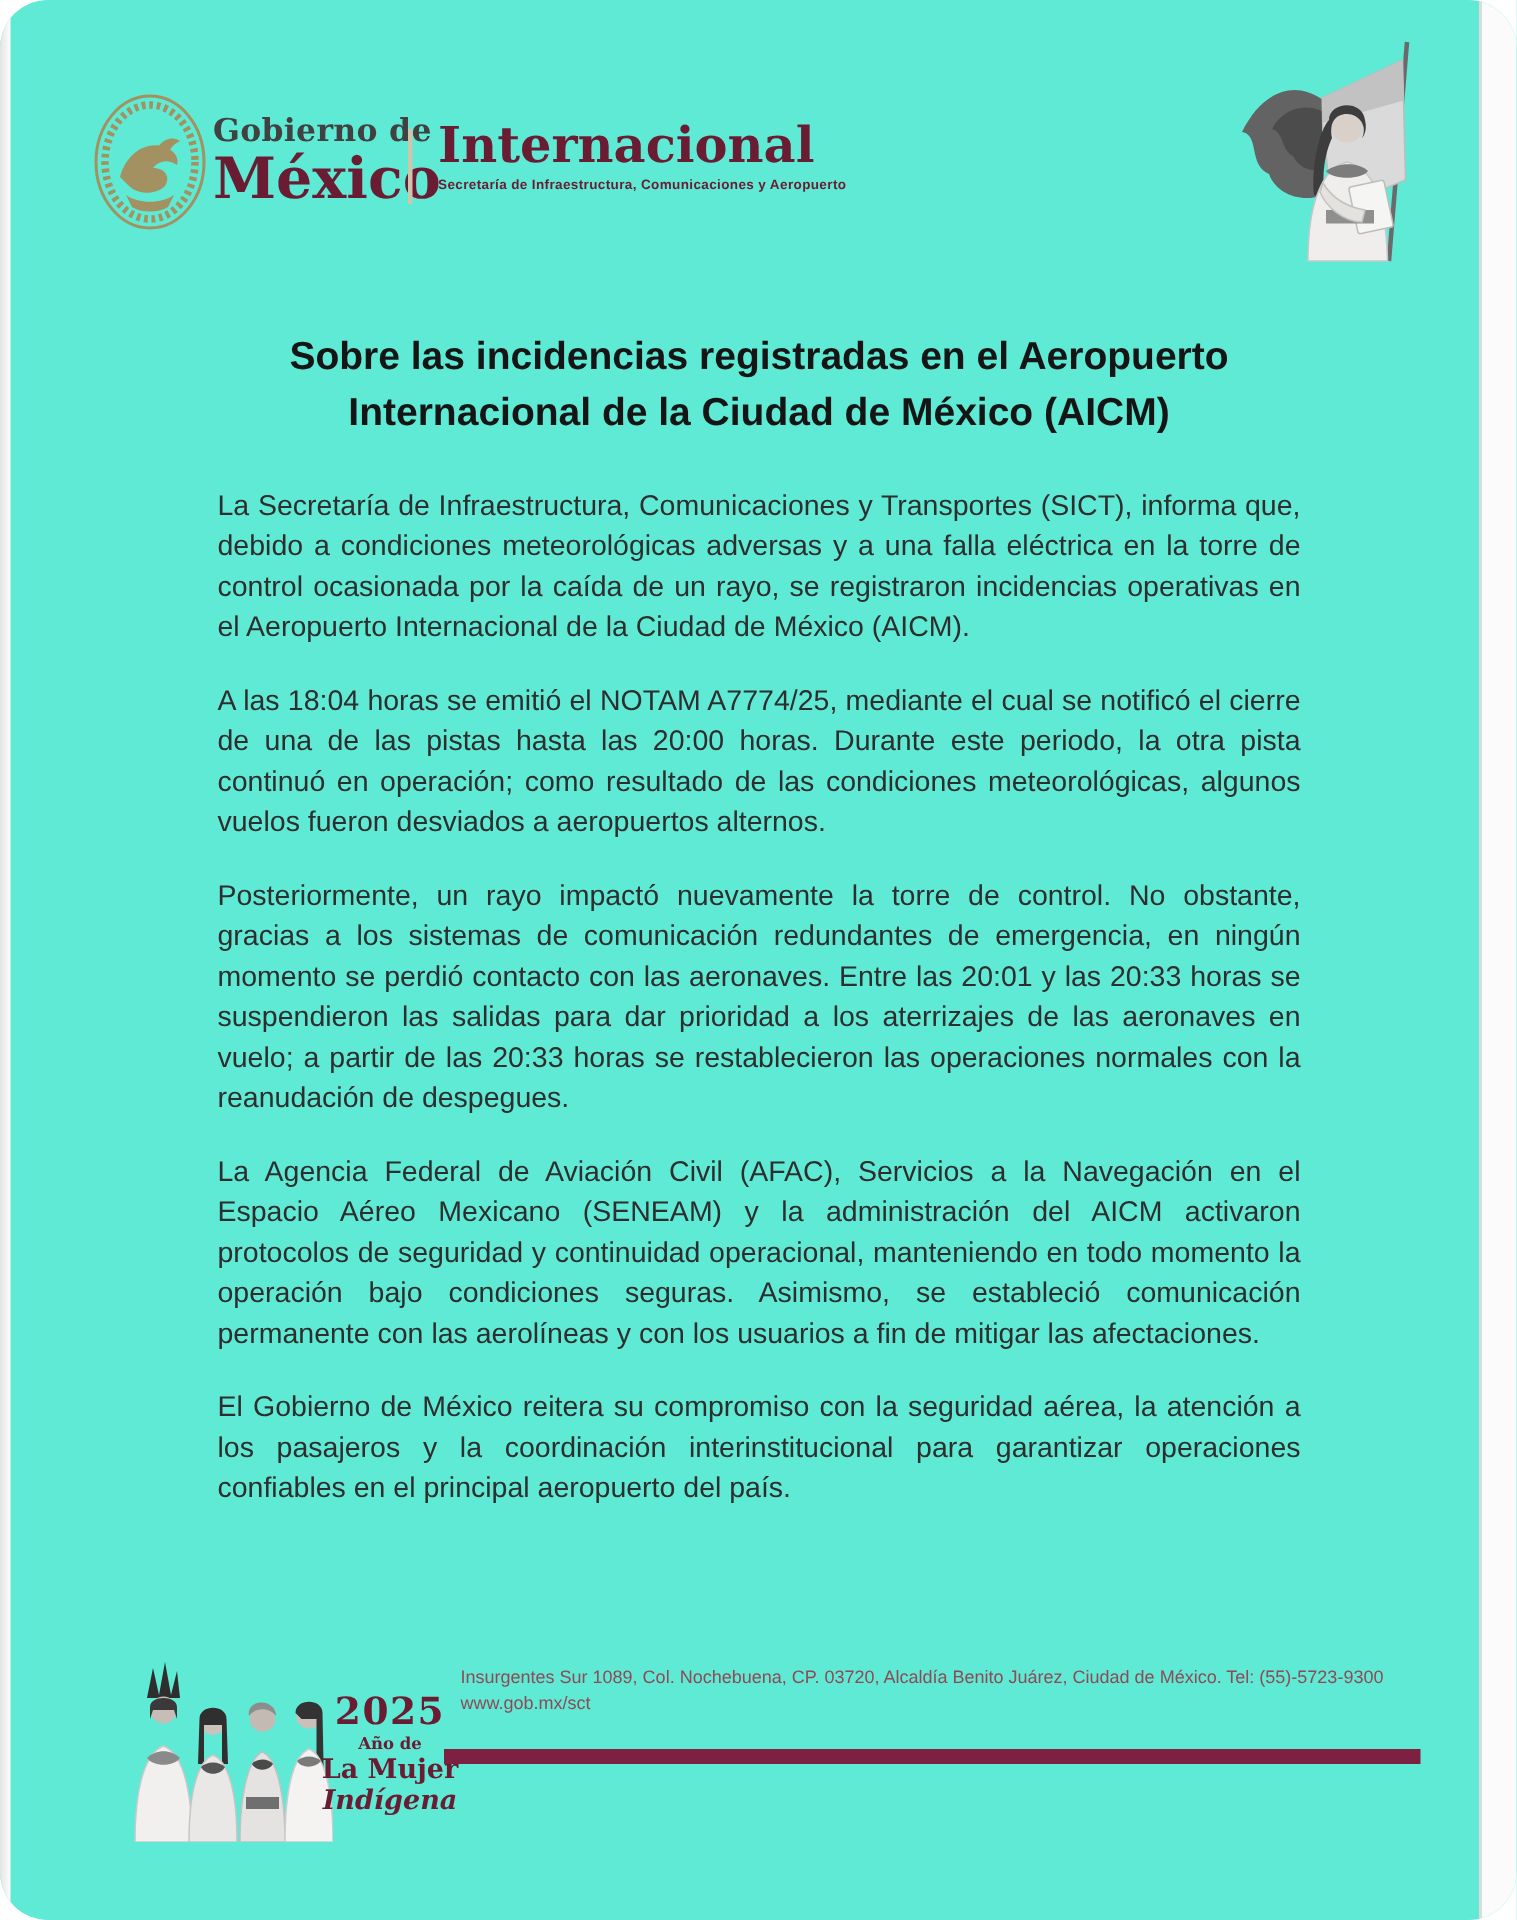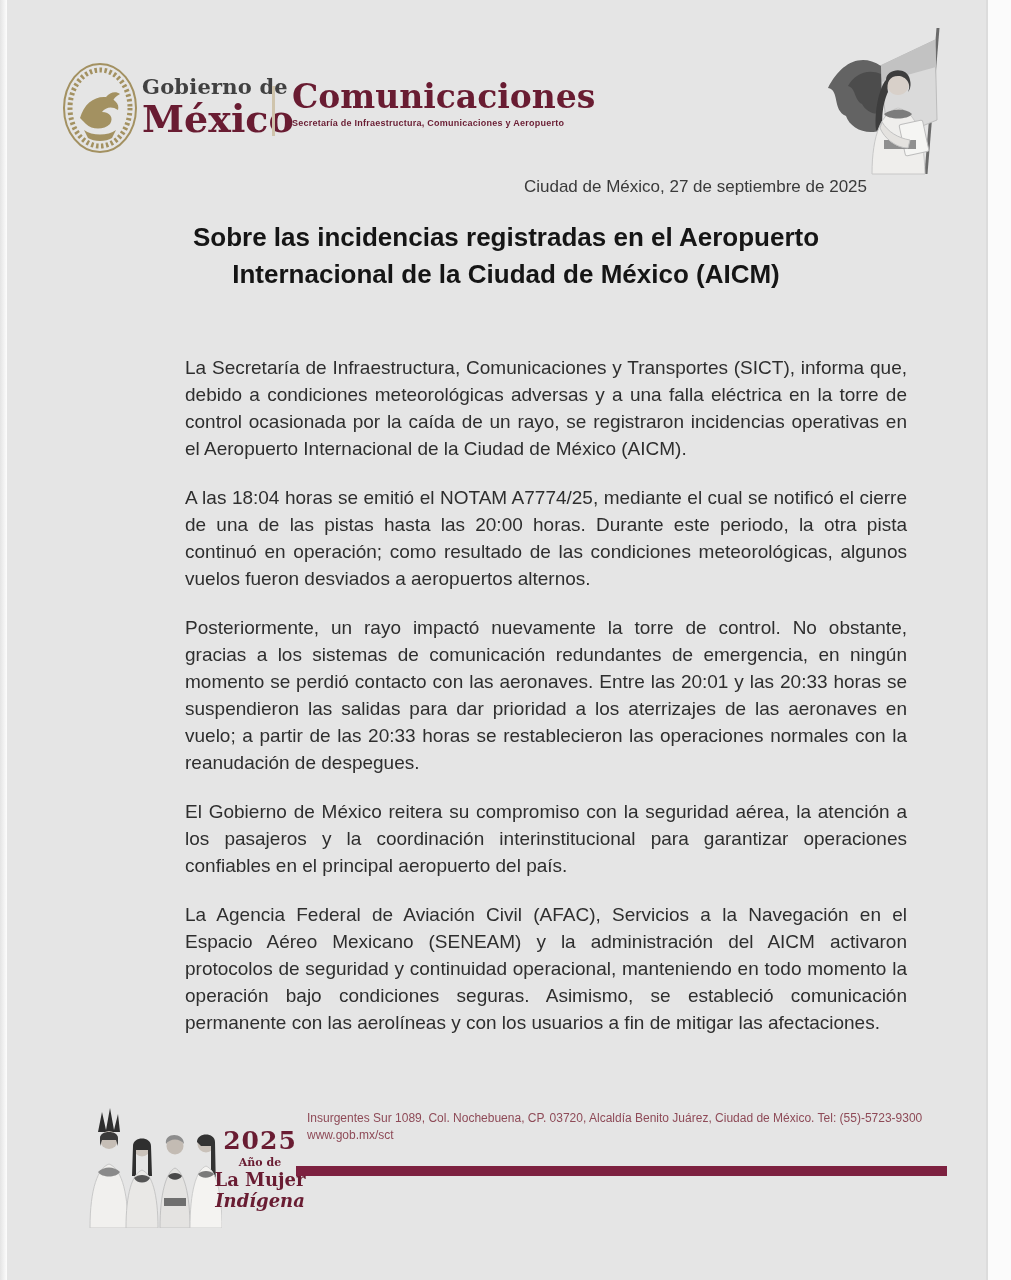--- a/index.html
+++ b/index.html
@@ -1,18 +1,18 @@
 <!DOCTYPE html>
 <html><head>
 <meta charset="utf-8">
 <style>
   html,body{margin:0;padding:0;background:#fff;}
   .page{
-    position:relative;width:1011px;height:1280px;background:#e5e5e5;
-    font-family:"Liberation Sans",sans-serif;color:#2e2e2e;overflow:hidden;
+    position:relative;width:1011px;height:1280px;background:#5eead4;
+    font-family:"Liberation Sans",sans-serif;color:#2e2e2e;overflow:hidden;border-radius:32px;
   }
   .photo-edge-left{position:absolute;left:0;top:0;width:7px;height:100%;
     background:linear-gradient(90deg,#e4e4e4,#fdfdfd);}
   .photo-edge-right{position:absolute;left:986px;top:0;width:2px;height:100%;background:#dcdcdc;}
   .photo-edge-right-pane{position:absolute;left:988px;top:0;width:23px;height:100%;background:#fbfbfb;}
 
   
   .seal{position:absolute;left:60px;top:60px;}
   .gov-block{position:absolute;left:142px;top:76px;line-height:1;}
   .gov-line1{font-family:"DejaVu Serif",serif;font-weight:bold;font-size:21px;color:#414141;letter-spacing:.2px;}
@@ -23,21 +23,21 @@
   .dept-sub{font-size:9px;font-weight:bold;color:#691c32;margin-top:6px;letter-spacing:.25px;}
   .flag-illustration{position:absolute;left:818px;top:22px;}
 
   
   .dateline{position:absolute;top:177px;left:145px;width:722px;text-align:right;
     font-size:17px;color:#3a3a3a;}
   .doc-title{position:absolute;top:219px;left:145px;width:722px;text-align:center;
     font-size:26px;line-height:37px;font-weight:bold;color:#151515;}
 
   
-  .body-text{position:absolute;top:354px;left:145px;width:722px;margin-left:40px;}
+  .body-text{position:absolute;top:324px;left:145px;width:722px;}
   .body-text p{margin:0 0 22px 0;font-size:19px;line-height:27px;color:#2e2e2e;
     text-align:justify;}
 
   
   .women-illustration{position:absolute;left:76px;top:1106px;}
   .year-block{position:absolute;left:206px;top:1128px;width:108px;text-align:center;
     color:#691c32;font-family:"DejaVu Serif",serif;line-height:1;}
   .year-num{font-size:25px;font-weight:bold;letter-spacing:1px;}
   .year-sub1{font-size:11px;font-weight:bold;margin-top:4px;}
   .year-sub2{font-size:18px;font-weight:bold;margin-top:3px;}
@@ -65,52 +65,51 @@
   </svg>
 
   <div class="gov-block">
     <div class="gov-line1">Gobierno de</div>
     <div class="gov-line2">México</div>
   </div>
 
   <div class="hdr-divider"></div>
 
   <div class="dept-block">
-    <div class="dept-name">Comunicaciones</div>
+    <div class="dept-name">Internacional</div>
     <div class="dept-sub">Secretaría de Infraestructura, Comunicaciones  y Aeropuerto</div>
   </div>
 
   <svg class="flag-illustration" width="150" height="155" viewBox="0 0 150 155">
     <path d="M120,6 L108,152" stroke="#6a6a6a" stroke-width="3" fill="none"></path>
     <path d="M117,18 L119,98 L70,118 L62,44 Z" fill="#dadada" stroke="#bdbdbd" stroke-width="1"></path>
     <path d="M117,18 L118,45 L64,60 L62,44 Z" fill="#c2c2c2"></path>
     <path d="M63,44 C42,30 22,42 10,66 C22,68 14,88 28,94 C32,106 48,114 64,108 Z" fill="#636363"></path>
     <path d="M63,52 C50,46 36,52 30,64 C38,66 36,78 44,82 C48,90 58,94 64,90 Z" fill="#4c4c4c"></path>
     <circle cx="80" cy="62" r="11" fill="#d8d0c9"></circle>
     <path d="M68,58 C68,46 90,44 92,58 C94,66 90,70 90,70 C94,62 88,54 80,54 C72,54 68,60 70,70 C66,78 62,96 66,110 L58,108 C56,88 62,64 68,58 Z" fill="#3d3d3d"></path>
     <path d="M54,152 C54,112 64,90 80,86 C98,90 106,112 107,152 Z" fill="#efeeec" stroke="#c8c8c8" stroke-width="1"></path>
     <path d="M66,92 C74,86 88,86 94,92 C90,98 70,98 66,92 Z" fill="#7c7c7c"></path>
     <rect x="84" y="100" width="24" height="32" rx="2" fill="#f5f5f3" stroke="#bdbdbd" transform="rotate(-12 96 116)"></rect>
     <rect x="66" y="118" width="32" height="9" fill="#8f8f8f"></rect>
     <path d="M64,100 C70,110 80,116 92,118 L90,126 C78,126 66,116 62,106 Z" fill="#e4e2df" stroke="#c2c2c2" stroke-width="1"></path>
   </svg>
 
-  <div class="dateline">Ciudad de México, 27 de septiembre de 2025</div>
 
   <h1 class="doc-title" style="margin:0;">
     <span>Sobre las incidencias registradas en el Aeropuerto</span><br>
     <span>Internacional de la Ciudad de México (AICM)</span>
   </h1>
 
   <main class="body-text">
     <p>La Secretaría de Infraestructura, Comunicaciones y Transportes (SICT), informa que, debido a condiciones meteorológicas adversas y a una falla eléctrica en la torre de control ocasionada por la caída de un rayo, se registraron incidencias operativas en el Aeropuerto Internacional de la Ciudad de México (AICM).</p>
     <p>A las 18:04 horas se emitió el NOTAM A7774/25, mediante el cual se notificó el cierre de una de las pistas hasta las 20:00 horas. Durante este periodo, la otra pista continuó en operación; como resultado de las condiciones meteorológicas, algunos vuelos fueron desviados a aeropuertos alternos.</p>
     <p>Posteriormente, un rayo impactó nuevamente la torre de control. No obstante, gracias a los sistemas de comunicación redundantes de emergencia, en ningún momento se perdió contacto con las aeronaves. Entre las 20:01 y las 20:33 horas se suspendieron las salidas para dar prioridad a los aterrizajes de las aeronaves en vuelo; a partir de las 20:33 horas se restablecieron las operaciones normales con la reanudación de despegues.</p>
+    <p>La Agencia Federal de Aviación Civil (AFAC), Servicios a la Navegación en el Espacio Aéreo Mexicano (SENEAM) y la administración del AICM activaron protocolos de seguridad y continuidad operacional, manteniendo en todo momento la operación bajo condiciones seguras. Asimismo, se estableció comunicación permanente con las aerolíneas y con los usuarios a fin de mitigar las afectaciones.</p>
     <p>El Gobierno de México reitera su compromiso con la seguridad aérea, la atención a los pasajeros y la coordinación interinstitucional para garantizar operaciones confiables en el principal aeropuerto del país.</p>
-    <p>La Agencia Federal de Aviación Civil (AFAC), Servicios a la Navegación en el Espacio Aéreo Mexicano (SENEAM) y la administración del AICM activaron protocolos de seguridad y continuidad operacional, manteniendo en todo momento la operación bajo condiciones seguras. Asimismo, se estableció comunicación permanente con las aerolíneas y con los usuarios a fin de mitigar las afectaciones.</p>
   </main>
 
   <svg class="women-illustration" width="146" height="122" viewBox="0 0 146 122">
 
     <path d="M22,26 L26,6 L30,24 L34,2 L38,24 L42,8 L44,26 Z" fill="#2e2e2e"></path>
     <circle cx="33" cy="34" r="9" fill="#c6beb6"></circle>
     <path d="M24,32 C24,24 42,24 42,32 L42,40 L40,34 L26,34 L24,40 Z" fill="#3a3a3a"></path>
     <path d="M14,122 C14,82 22,62 33,58 C44,62 52,82 52,122 Z" fill="#f1f0ee" stroke="#c9c9c9" stroke-width="1"></path>
     <path d="M22,66 C28,60 38,60 44,66 C40,72 26,72 22,66 Z" fill="#8a8a8a"></path>
 

